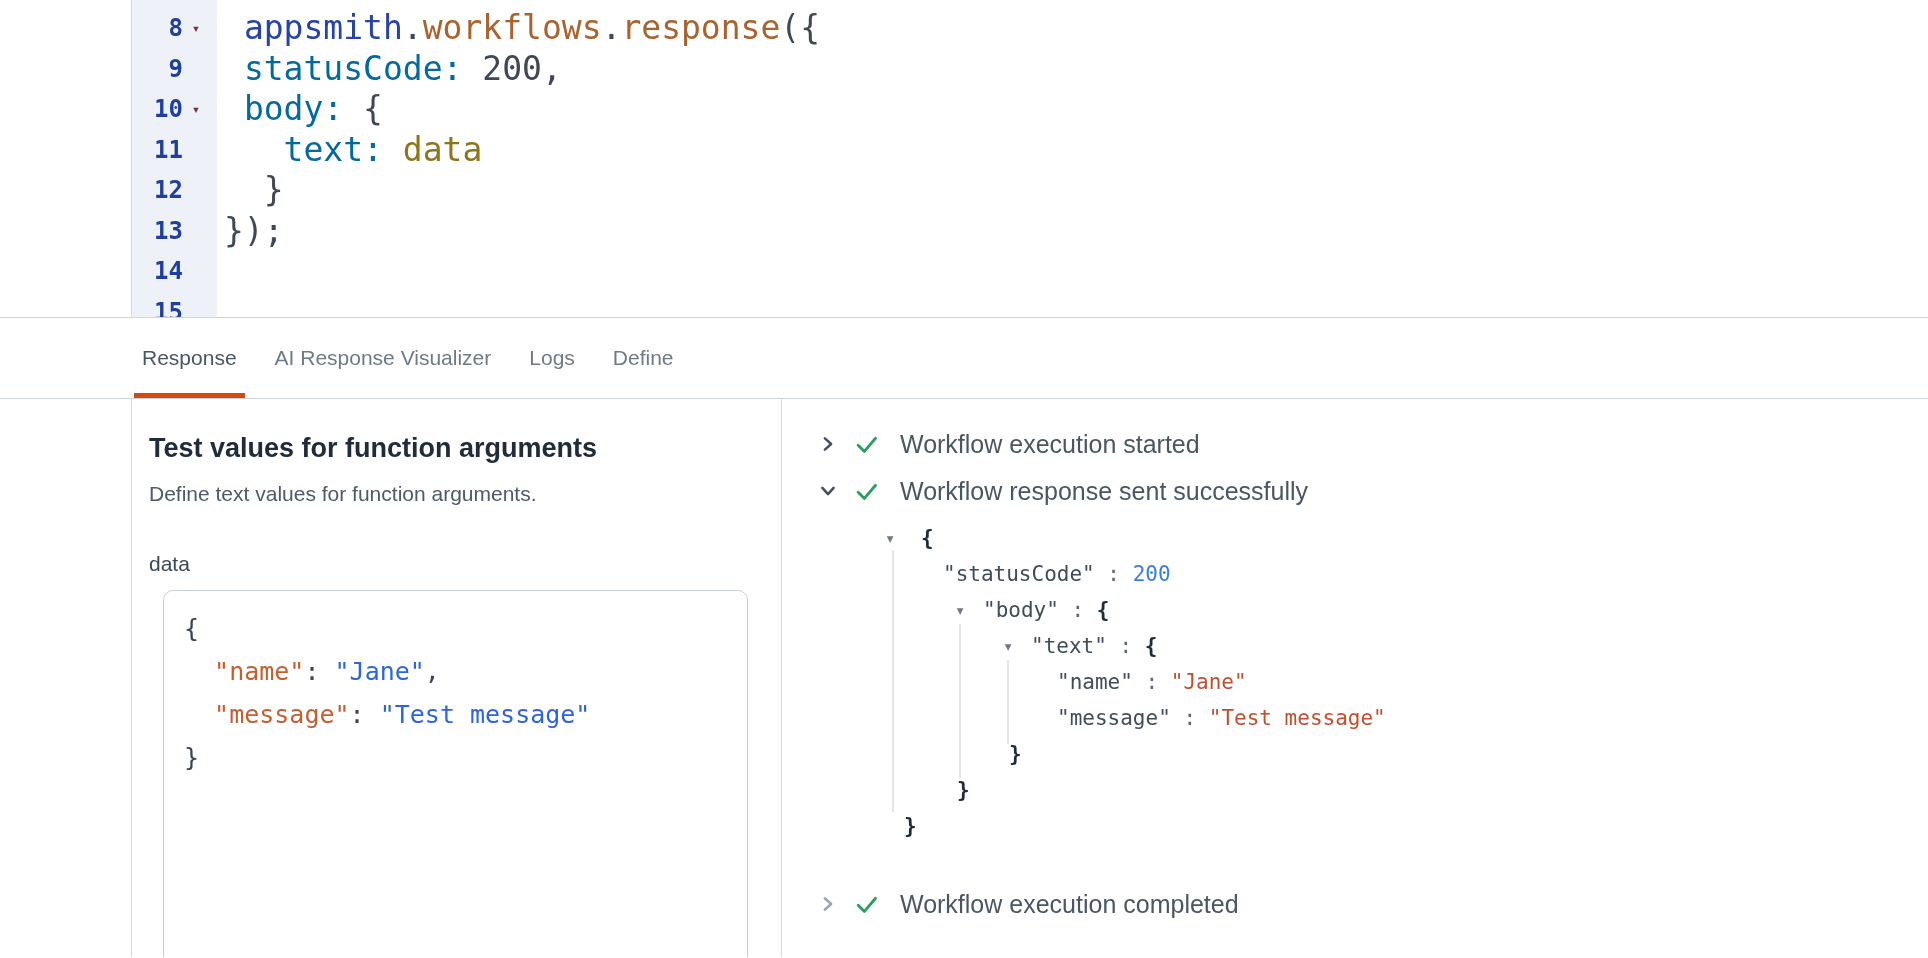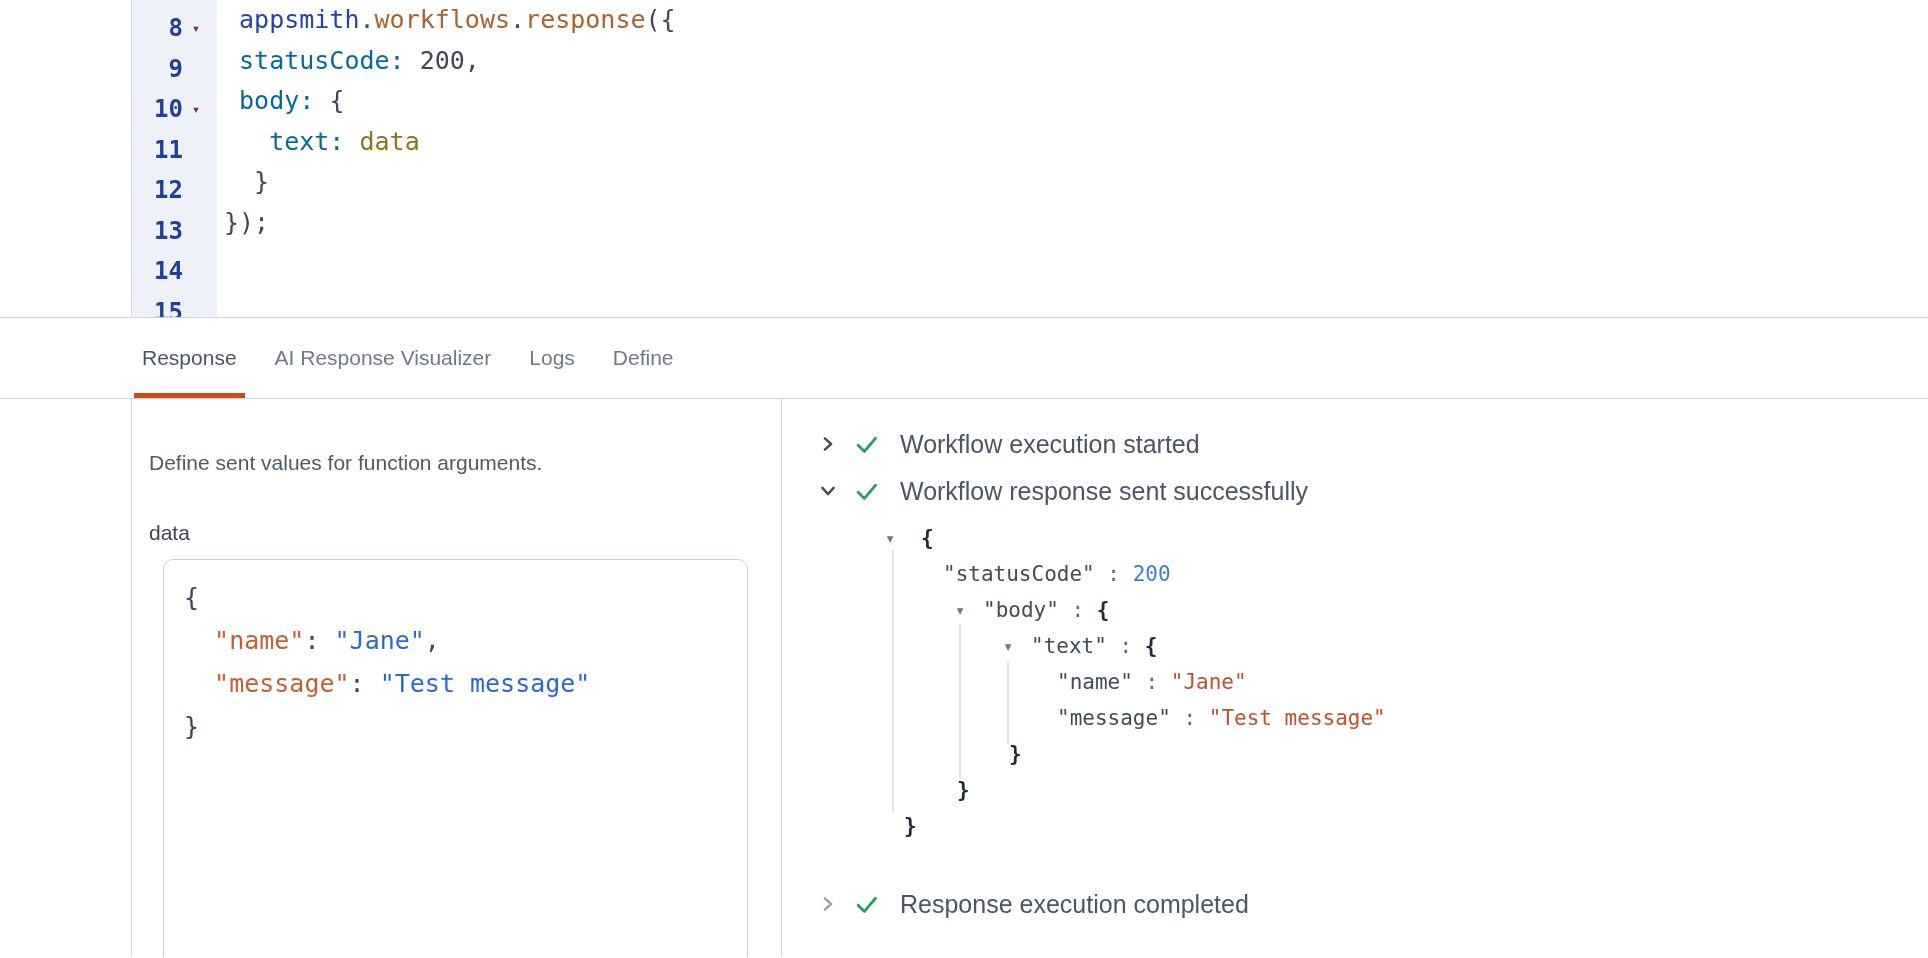--- a/index.html
+++ b/index.html
@@ -23,21 +23,21 @@
     padding-top: 8px;
   }
   .gline {
     height: 40.5px; display: flex; align-items: center; justify-content: flex-end;
     padding-right: 8px;
   }
   .lnum { font-size: 24px; font-weight: 700; color: #1f3f9d; }
   .fold { width: 26px; text-align: center; color: #7d3040; font-size: 14px; }
   .code {
     position: absolute; left: 224px; top: 0; right: 0; bottom: 0;
-    white-space: pre; font-size: 25px;
+    padding-top: 8px; white-space: pre; font-size: 33px;
   }
   .cline { height: 40.5px; line-height: 40.5px; }
   .t-nav { color: #2843a8; }
   .t-mth { color: #a9632e; }
   .t-key { color: #0369a1; }
   .t-var { color: #8f7419; }
   .t-pln { color: #3f4854; }
 
   
   .tabbar {
@@ -143,21 +143,22 @@
     <div class="tab active">Response</div>
     <div class="tab">AI Response Visualizer</div>
     <div class="tab">Logs</div>
     <div class="tab">Define</div>
   </div>
 
 <div class="content">
   <div class="left-spacer"></div>
 
   <div class="left-panel">
-    <p class="lp-sub">Define sent values for function arguments.</p>
+    <h2 class="lp-title">Test values for function arguments</h2>
+    <p class="lp-sub">Define text values for function arguments.</p>
     <span class="lp-label">data</span>
     <div class="json-input" id="json-input">
         <div class="jline"><span class="j-pln">{</span></div>
         <div class="jline"><span class="j-pln">  </span><span class="j-key">"name"</span><span class="j-pln">: </span><span class="j-str">"Jane"</span><span class="j-pln">,</span></div>
         <div class="jline"><span class="j-pln">  </span><span class="j-key">"message"</span><span class="j-pln">: </span><span class="j-str">"Test message"</span></div>
         <div class="jline"><span class="j-pln">}</span></div>
       </div>
   </div>
 
   <div class="right-panel">
@@ -197,17 +198,17 @@
         <div class="trow" style="padding-left: 19px;"><span class="n-brace">}</span></div>
       </div>
 
     <div class="log-row row-3">
       <svg class="chev" viewBox="0 0 16 16">
         <path d="M5.5 3.5 L10.5 8 L5.5 12.5" fill="none" stroke="#9aa3ad" stroke-width="2" stroke-linecap="round" stroke-linejoin="round"></path>
       </svg>
       <svg class="check" viewBox="0 0 18 18">
         <path d="M3 9.5 L7.5 14 L15.5 4.5" fill="none" stroke="#2a9d5f" stroke-width="2" stroke-linecap="round" stroke-linejoin="round"></path>
       </svg>
-      <span class="log-label">Response execution completed</span>
+      <span class="log-label">Workflow execution completed</span>
     </div>
 
   </div>
 </div>
 
 </body></html>

